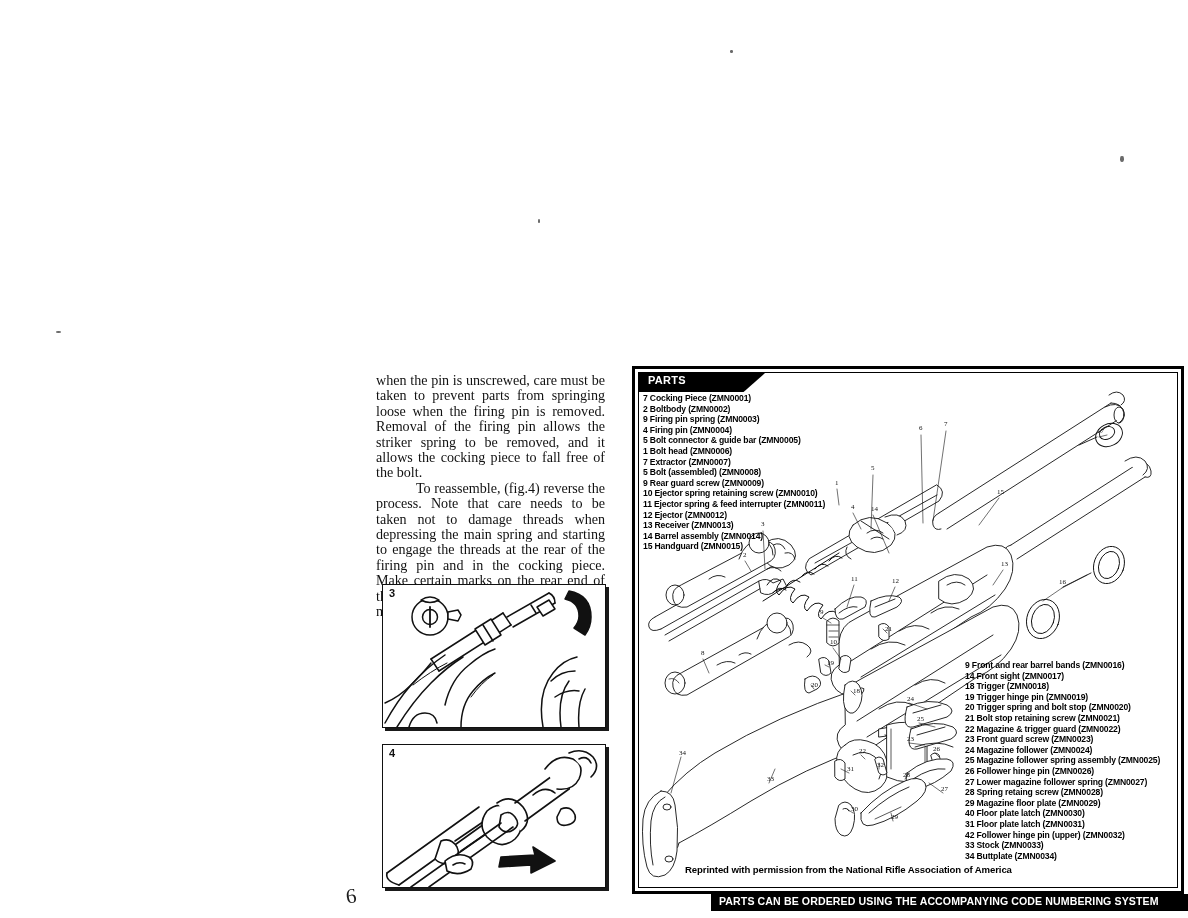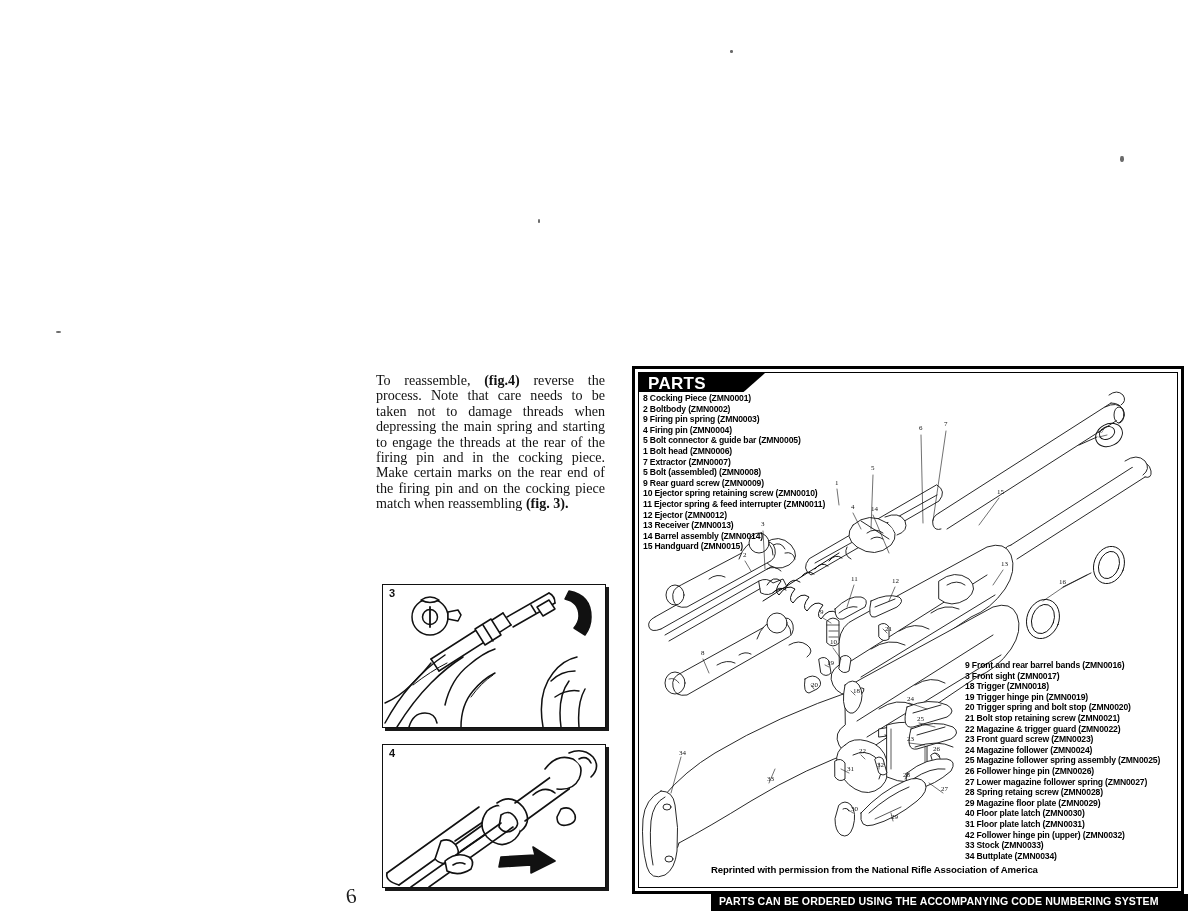--- a/index.html
+++ b/index.html
@@ -31,21 +31,21 @@
     top: 373px;
     width: 229px;
     font-family: "Liberation Serif", serif;
     font-size: 14.1px;
     line-height: 15.4px;
     text-align: justify;
     color: #111;
   }
   #body-column p { margin: 0; }
   #body-column p + p { text-indent: 40px; }
-  #body-column b { font-weight: bold; }
+  #body-column b { font-weight: normal; }
 
   
   .figbox {
     position: absolute;
     border: 1.6px solid #111;
     background: #fff;
     box-shadow: 3px 3px 0 #1a1a1a;
     overflow: hidden;
   }
   .fignum {
@@ -103,21 +103,21 @@
     color: #fff;
     clip-path: polygon(0 0, 100% 0, 83% 100%, 0 100%);
     z-index: 6;
   }
   #parts-banner span {
     position: absolute;
     left: 9px;
     top: 1px;
     font-family: "Liberation Sans", sans-serif;
     font-weight: bold;
-    font-size: 17px;
+    font-size: 11px;
     letter-spacing: 0.3px;
   }
 
   
   .parts-list {
     position: absolute;
     font-family: "Liberation Sans", sans-serif;
     font-weight: bold;
     font-size: 8.6px;
     line-height: 10.6px;
@@ -125,21 +125,21 @@
     white-space: nowrap;
     z-index: 5;
   }
   #parts-list-a { left: 4px; top: 20px; }
   #parts-list-b { left: 326px; top: 287px; }
   .parts-list div { letter-spacing: -0.15px; }
 
   
   #credit-line {
     position: absolute;
-    left: 72px;
+    left: 46px;
     bottom: 12px;
     font-family: "Liberation Sans", sans-serif;
     font-weight: bold;
     font-size: 9.6px;
     color: #000;
     letter-spacing: -0.1px;
     z-index: 6;
   }
 
   
@@ -177,20 +177,21 @@
   #exploded-svg text {
     font-family: "Liberation Serif", serif;
     font-size: 7px;
     fill: #111;
   }
 </style>
 </head>
 <body>
 
 <div id="body-column">
+  <p>when the pin is unscrewed, care must be taken to prevent parts from springing loose when the firing pin is removed. Removal of the firing pin allows the striker spring to be removed, and it allows the cocking piece to fall free of the bolt.</p>
   <p><span>To reassemble, </span><b>(fig.4)</b><span> reverse the process. Note that care needs to be taken not to damage threads when depressing the main spring and starting to engage the threads at the rear of the firing pin and in the cocking piece. Make certain marks on the rear end of the firing pin and on the cocking piece match when reassembling </span><b>(fig. 3).</b></p>
 </div>
 
 <div class="figbox" id="figure-3">
   <span class="fignum">3</span>
   <svg class="figsvg" viewBox="0 0 222 142">
     <g fill="none" stroke="#111" stroke-width="1.5" stroke-linejoin="round" stroke-linecap="round">
 
       <circle cx="47" cy="32" r="18"></circle>
       <circle cx="47" cy="32" r="7.5"></circle>
@@ -505,40 +506,40 @@
           <text x="128" y="408">33</text>
           <text x="40" y="382">34</text>
         </g>
     </svg>
 
     <div id="parts-banner">
       <span>PARTS</span>
     </div>
 
     <div class="parts-list" id="parts-list-a">
-        <div>8 Cocking Piece (ZMN0001)</div>
+        <div>7 Cocking Piece (ZMN0001)</div>
         <div>2 Boltbody (ZMN0002)</div>
         <div>9 Firing pin spring (ZMN0003)</div>
         <div>4 Firing pin (ZMN0004)</div>
         <div>5 Bolt connector &amp; guide bar (ZMN0005)</div>
         <div>1 Bolt head (ZMN0006)</div>
         <div>7 Extractor (ZMN0007)</div>
         <div>5 Bolt (assembled) (ZMN0008)</div>
         <div>9 Rear guard screw (ZMN0009)</div>
         <div>10 Ejector spring retaining screw (ZMN0010)</div>
         <div>11 Ejector spring &amp; feed interrupter (ZMN0011)</div>
         <div>12 Ejector (ZMN0012)</div>
         <div>13 Receiver (ZMN0013)</div>
         <div>14 Barrel assembly (ZMN0014)</div>
         <div>15 Handguard (ZMN0015)</div>
       </div>
 
     <div class="parts-list" id="parts-list-b">
         <div>9 Front and rear barrel bands (ZMN0016)</div>
-        <div>3 Front sight (ZMN0017)</div>
+        <div>14 Front sight (ZMN0017)</div>
         <div>18 Trigger (ZMN0018)</div>
         <div>19 Trigger hinge pin (ZMN0019)</div>
         <div>20 Trigger spring and bolt stop (ZMN0020)</div>
         <div>21 Bolt stop retaining screw (ZMN0021)</div>
         <div>22 Magazine &amp; trigger guard (ZMN0022)</div>
         <div>23 Front guard screw (ZMN0023)</div>
         <div>24 Magazine follower (ZMN0024)</div>
         <div>25 Magazine follower spring assembly (ZMN0025)</div>
         <div>26 Follower hinge pin (ZMN0026)</div>
         <div>27 Lower magazine follower spring (ZMN0027)</div>

